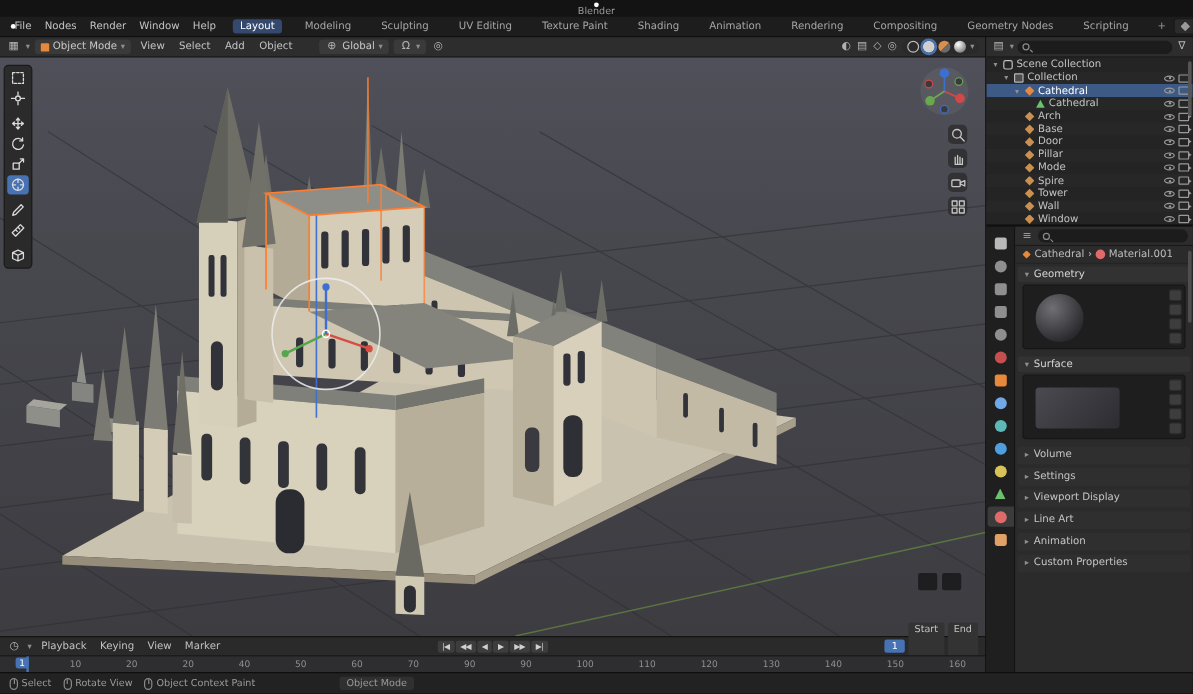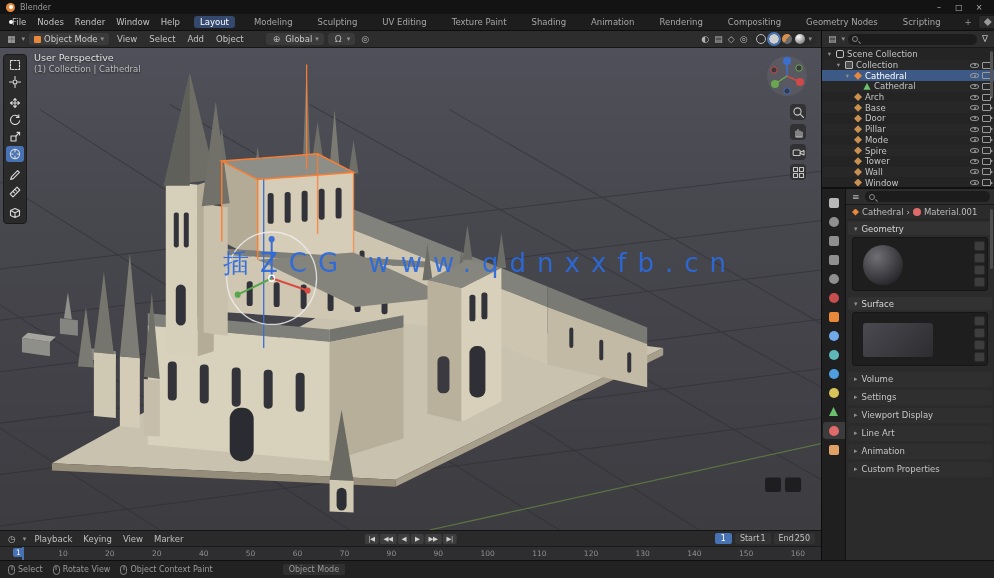--- a/index.html
+++ b/index.html
@@ -4,21 +4,21 @@
 <style>
   * { margin:0; padding:0; box-sizing:border-box; user-select:none; }
   html,body { width:994px; height:578px; overflow:hidden; background:#111; }
   #app {
     width:994px; height:578px; display:flex; flex-direction:column;
     font-family:"DejaVu Sans","Liberation Sans",sans-serif;
     font-size:9px; color:#c9c9c9; background:#1d1d1d; position:relative;
   }
 
   
-  .titlebar { height:14px; background:#131313; display:flex; align-items:center; padding:0 6px; gap:5px; font-size:8px; color:#9a9a9a; }
+  .titlebar { height:14px; background:#131313; display:flex; align-items:center; padding:0 6px; gap:5px; font-size:8px; color:#9a9a9a;flex-direction:column; }
   .blender-mark { width:9px; height:9px; border-radius:50%; background:#e8883a; position:relative; }
   .blender-mark::after { content:""; position:absolute; left:2.5px; top:2px; width:4px; height:4px; border-radius:50%; background:#fff; }
   .tb-controls { margin-left:auto; display:flex; gap:2px; }
   .tb-btn { width:18px; text-align:center; color:#b5b5b5; font-size:8px; cursor:default; }
 
   
   .menubar { height:17px; background:#1d1d1d; border-bottom:1px solid #0e0e0e; display:flex; align-items:center; padding:0 6px; gap:1px; font-size:8.5px; }
   .menu-item { padding:1px 5px; border-radius:3px; color:#c3c3c3; }
   .workspaces { display:flex; gap:13px; margin-left:8px; }
   .ws-tab { padding:1px 6px; border-radius:3px; color:#a6a6a6; white-space:nowrap; }
@@ -79,21 +79,21 @@
   .viewicons { position:absolute; right:15px; top:56px; z-index:5; display:flex; flex-direction:column; gap:4px; }
   .vi-btn { width:16px; height:16px; border-radius:4px; background:rgba(40,40,40,.7); display:grid; place-items:center; }
 
   
   .timeline { height:16px; background:#2a2a2a; border-top:1px solid #131313; display:flex; align-items:center; gap:5px; padding:0 6px; position:relative; font-size:8.5px; }
   .tl-menu { padding:0 3px; color:#c0c0c0; }
   .transport { position:absolute; left:50%; transform:translateX(-50%); display:flex; gap:1px; }
   .tr-btn { background:#3d3d3d; border-radius:2px; padding:1px 4px; font-size:6.5px; letter-spacing:-.5px; color:#d0d0d0; }
   .tl-right { margin-left:auto; display:flex; gap:3px; align-items:center; }
   .frame-chip { background:#4772b3; color:#fff; border-radius:2px; padding:1px 6px; font-size:8px; }
-  .range-chip { background:#333; border-radius:2px; padding:1px 5px; color:#c3c3c3; display:flex; gap:1px; font-size:8px; }
+  .range-chip { background:#333; border-radius:2px; padding:1px 5px; color:#c3c3c3; display:flex; gap:20px; font-size:8px;flex-direction:column; }
   .ruler { height:14px; background:#2e2e31; border-top:1px solid #1a1a1a; position:relative; display:flex; align-items:center; justify-content:space-between; padding:0 16px; font-size:7.5px; color:#8f8f8f; }
   .playhead { position:absolute; left:22px; top:0; bottom:0; width:2px; background:#4772b3; }
   .playhead-chip { position:absolute; left:13px; top:1px; background:#4772b3; color:#fff; font-size:7.5px; padding:0 3px; border-radius:2px; z-index:2; }
 
   
   .statusbar { height:18px; background:#222; border-top:1px solid #0e0e0e; display:flex; align-items:center; gap:10px; padding:0 8px; font-size:8px; color:#9a9a9a; }
   .hint { display:flex; align-items:center; gap:3px; }
   .mouse { width:7px; height:10px; border:1px solid #8a8a8a; border-radius:3.5px; position:relative; }
   .mouse::after { content:""; position:absolute; left:50%; top:0; width:1px; height:4px; background:#8a8a8a; transform:translateX(-50%); }
   .mode-info { margin-left:60px; background:#303030; border-radius:2px; padding:1px 6px; }
@@ -375,26 +375,21 @@
           <line x1="272" y1="224" x2="238" y2="240" stroke="#57a64e" stroke-width="2"></line>
           <circle cx="238" cy="240" r="3" fill="#57a64e"></circle>
           <line x1="272" y1="224" x2="272" y2="186" stroke="#3c6fd2" stroke-width="2"></line>
           <circle cx="272" cy="186" r="3" fill="#3c6fd2"></circle>
           <circle cx="272" cy="224" r="3" stroke="#ffffff" fill="none" stroke-width="1.2"></circle>
 
           <rect x="766" y="418" width="16" height="14" rx="2" fill="#1b1b1e" opacity="0.9"></rect>
           <rect x="786" y="418" width="16" height="14" rx="2" fill="#1b1b1e" opacity="0.9"></rect>
         </svg>
 
-        <div class="wm">插ZCG www.qdnxxfb.cn</div>
-
-        <div class="vp-overlay">
-          <div class="l1">User Perspective</div>
-          <div class="l2">(1) Collection | Cathedral</div>
-        </div>
+
 
         <div class="toolbar">
           <div class="tool-btn">
             <svg width="12" height="12" class="ticon">
                 <rect x="1.5" y="1.5" width="9" height="9" stroke-dasharray="2 1.4"></rect>
               </svg>
           </div>
           <div class="tool-btn">
             <svg width="12" height="12" class="ticon">
                 <circle cx="6" cy="6" r="2"></circle>

